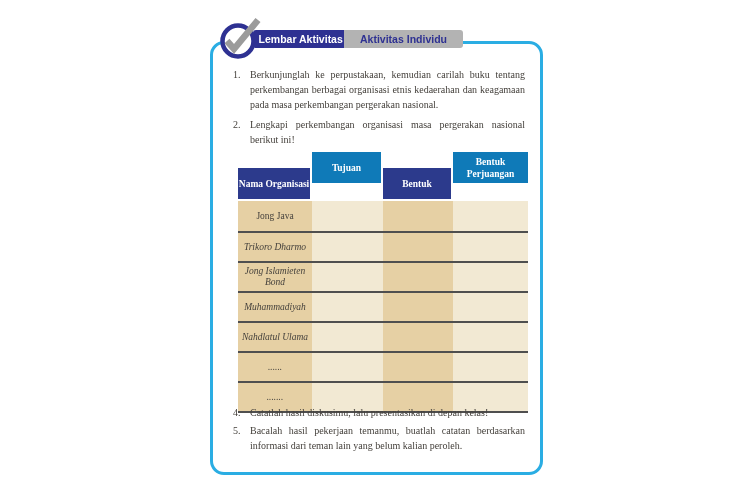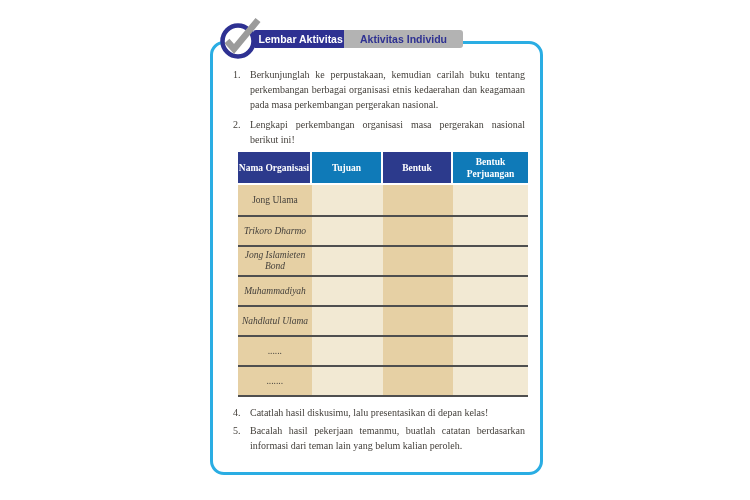--- a/index.html
+++ b/index.html
@@ -47,21 +47,21 @@
     display:grid;grid-template-columns:74px 71px 70px 75px;
     border-bottom:2px solid var(--divider-gray);
     font-size:9.5px;
   }
   .hc{
     height:33px;display:flex;align-items:center;justify-content:center;text-align:center;
     color:#fff;font-weight:bold;line-height:12px;
     border-bottom:2px solid #fff;
   }
   .hc.gap{border-right:2px solid #fff;}
-  .h-navy{background:var(--header-navy);}
+  .h-navy{background:var(--header-navy);margin-top:16px;}
   .h-blue{background:var(--header-blue);}
   .bc{
     height:30px;display:flex;align-items:center;justify-content:center;
     text-align:center;line-height:11px;padding:0 2px;
   }
   .c1,.c3{background:var(--cell-tan);}
   .c2,.c4{background:var(--cell-cream);}
   .bt{border-top:2px solid var(--divider-gray);font-style:italic;}
 </style>
 </head>
@@ -88,21 +88,21 @@
     <span class="num">2.</span>
     <div class="txt">Lengkapi perkembangan organisasi masa pergerakan nasional berikut ini!</div>
   </div>
 
   <div class="tbl">
     <div class="hc h-navy gap">Nama Organisasi</div>
     <div class="hc h-blue gap">Tujuan</div>
     <div class="hc h-navy gap">Bentuk</div>
     <div class="hc h-blue">Bentuk Perjuangan</div>
 
-    <div class="bc c1">Jong Ulama</div>
+    <div class="bc c1">Jong Java</div>
     <div class="bc c2"></div>
     <div class="bc c3"></div>
     <div class="bc c4"></div>
 
     <div class="bc c1 bt">Trikoro Dharmo</div>
     <div class="bc c2 bt"></div>
     <div class="bc c3 bt"></div>
     <div class="bc c4 bt"></div>
 
     <div class="bc c1 bt">Jong Islamieten Bond</div>

